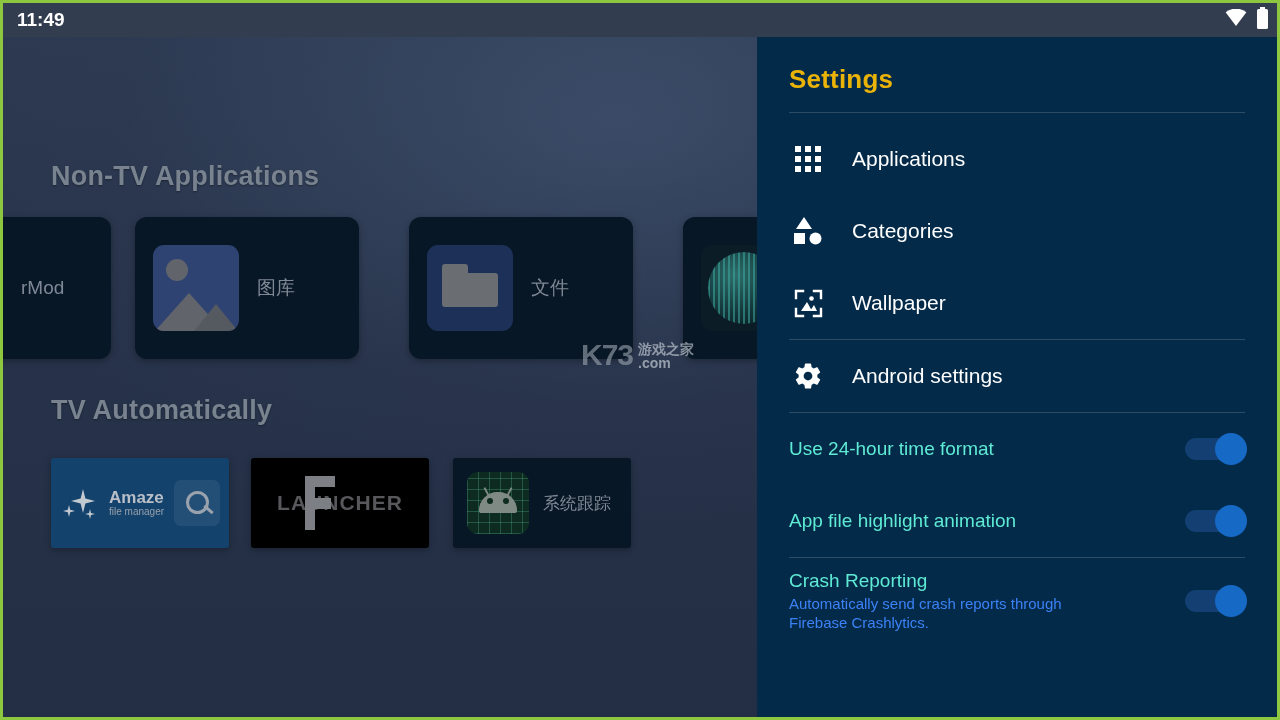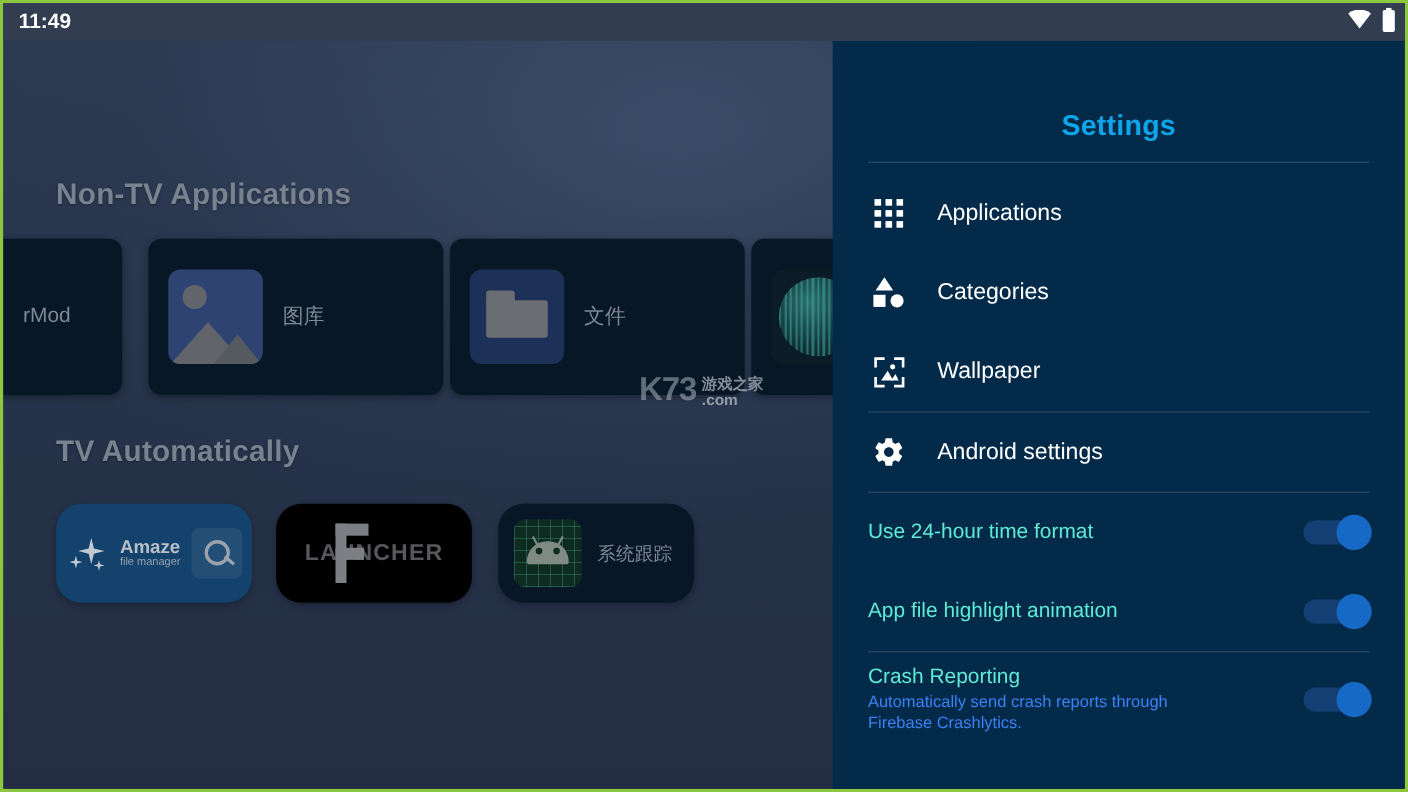--- a/index.html
+++ b/index.html
@@ -65,25 +65,25 @@
     overflow: hidden;
   }
   .app-label {
     color: #7f8894;
     font-size: 19px;
     margin-left: 18px;
     white-space: nowrap;
   }
 
   
-  .card-big { width: 268px; height: 142px; top: 180px; }
+  .card-big { width: 224px; height: 142px; top: 180px; }
   .card-big .app-icon { width: 86px; height: 86px; margin-left: 18px; }
 
   
-  .card-tv { height: 90px; top: 421px; border-radius: 23px; }
+  .card-tv { height: 90px; top: 421px; border-radius: 3px; }
   .card-tv .app-icon { width: 62px; height: 62px; margin-left: 14px; }
   .card-tv .app-label { font-size: 17px; margin-left: 14px; }
 
   
   .icon-gallery {
     background: #2e4372;
     position: relative;
   }
   .icon-gallery .sun {
     position: absolute; left: 15%; top: 16%;
@@ -248,28 +248,26 @@
     position: absolute;
     right: 0; top: 34px;
     width: 520px; height: 686px;
     background: #042a49;
     box-sizing: border-box;
     padding: 0 32px;
     z-index: 30;
     overflow: hidden;
   }
   #settings-title {
-    color: #0ea5e9;
+    color: #eab308;
     font-size: 26px;
     font-weight: bold;
-    text-align: center;
     padding-top: 27px;
     padding-bottom: 17px;
     letter-spacing: .2px;
-    margin-top: 35px;
   }
   .divider {
     height: 1px;
     background: rgba(255,255,255,.16);
   }
 
   .menu-item {
     display: flex;
     align-items: center;
     height: 72px;

